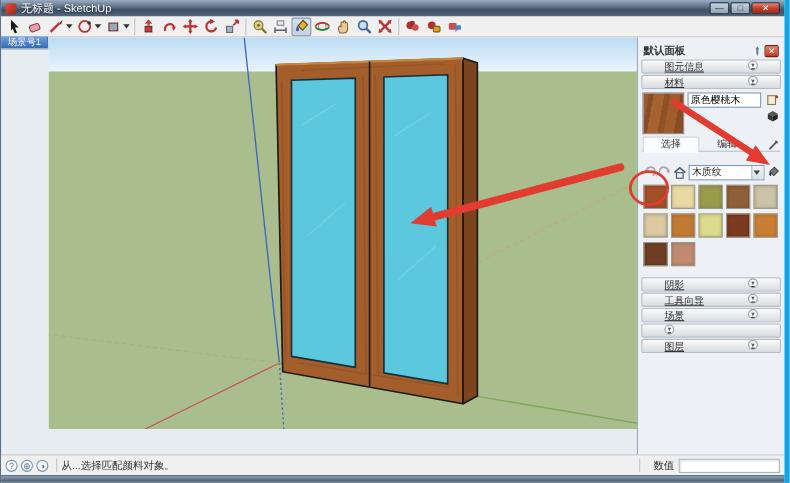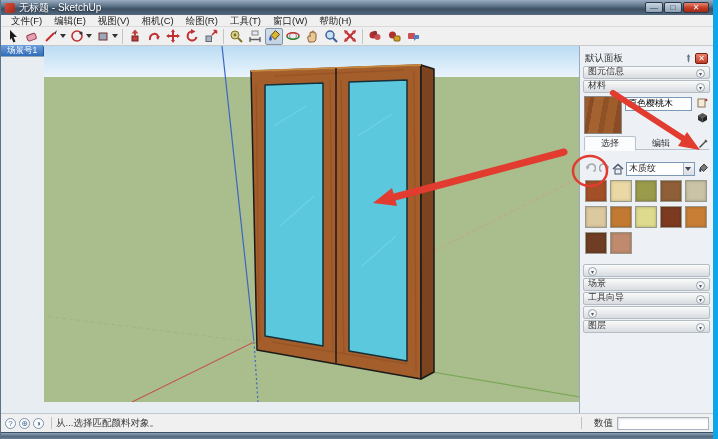--- a/index.html
+++ b/index.html
@@ -38,25 +38,25 @@
   .scene-tab { height:11px; padding:0 6px; background:linear-gradient(#6FA0DC,#2F6CB8); color:#fff; font-size:8.5px; line-height:11px;
                border-right:1px solid #27598F; border-top-right-radius:3px; }
 
   
   .viewport { position:relative; width:578px; height:356px; flex:0 0 auto; overflow:hidden; }
   .viewport svg { display:block; }
 
   
   .panel { width:134px; background:#EDF1F6; border-left:1px solid #9AAABB; padding:5px 3px 0 3px; display:flex; flex-direction:column; gap:1px; position:relative; flex:0 0 auto; }
   .panel-header { height:14px; display:flex; align-items:center; font-size:9.5px; color:#333; padding:0 2px; }
-  .panel-header .ph-label { flex:1; }
+  .panel-header .ph-label { flex:1;font-weight:bold; }
   .pin-icon { width:9px; height:9px; margin-right:2px; }
   .panel-close { width:13px; height:11px; background:linear-gradient(#E8846E,#C03A24); border:1px solid #7A1E10; border-radius:2px; color:#fff; font-size:8px; line-height:9px; text-align:center; font-weight:bold; }
   .section-bar { height:13px; background:linear-gradient(#FAFAFA,#D8DCE0); border:1px solid #B4BCC4; border-radius:2px;
-                 display:flex; align-items:flex-end; padding:0 4px; font-size:9px; color:#333; }
+                 display:flex; align-items:flex-start; padding:0 20px; font-size:9px; color:#333;text-decoration:underline; }
   .section-bar .sb-label { flex:1; white-space:nowrap; overflow:hidden; }
   .sb-toggle { width:9px; height:9px; border:1px solid #98A2AC; border-radius:50%; background:#F4F6F8; font-size:6px; line-height:8px; text-align:center; color:#556; }
 
   .materials-body { background:#EDF1F6; padding:2px 1px 3px 1px; }
   .mat-top { display:flex; gap:3px; }
   .mat-thumb { width:38px; height:38px; border:1px solid #888;
     background:linear-gradient(100deg,#9C5A2E 0 12%,#8A4C24 12% 22%,#A3622F 22% 45%,#8F5126 45% 58%,#A05D2C 58% 80%,#8A4C24 80%); }
   .mat-name { flex:1; }
   .mat-name input { width:100%; height:14px; border:1px solid #7A9AB8; background:#fff; font-size:9px; padding:0 2px; font-family:inherit; }
   .mat-sideicons { display:flex; flex-direction:column; gap:3px; align-items:center; width:14px; }
@@ -93,30 +93,20 @@
   <div class="titlebar">
     <div class="app-logo"></div>
     <div class="title-text">无标题 - SketchUp</div>
     <div class="win-btns">
       <div class="win-btn">—</div>
       <div class="win-btn">□</div>
       <div class="win-btn close">✕</div>
     </div>
   </div>
 
-  <div class="menubar">
-    <span class="menu-item">文件(F)</span>
-    <span class="menu-item">编辑(E)</span>
-    <span class="menu-item">视图(V)</span>
-    <span class="menu-item">相机(C)</span>
-    <span class="menu-item">绘图(R)</span>
-    <span class="menu-item">工具(T)</span>
-    <span class="menu-item">窗口(W)</span>
-    <span class="menu-item">帮助(H)</span>
-  </div>
 
   <div class="toolbar">
     <div class="tbtn">
         <svg width="14" height="14">
           <path d="M4 1 L11 8 L7.5 8 L9.5 12.5 L7.5 13.5 L5.5 9 L4 11 Z" fill="#1A1A1A"></path>
         </svg>
       </div>
     <div class="tbtn">
         <svg width="14" height="14">
           <rect x="2" y="5" width="9" height="6" rx="2" fill="#E8A0B0" stroke="#904050" transform="rotate(-20 7 8)"></rect>
@@ -396,28 +386,29 @@
             <div class="swatch" style="background: rgb(194, 122, 51);"></div>
             <div class="swatch" style="background: rgb(222, 219, 142);"></div>
             <div class="swatch" style="background: rgb(124, 58, 32);"></div>
             <div class="swatch" style="background: rgb(201, 126, 53);"></div>
             <div class="swatch" style="background: rgb(110, 61, 36);"></div>
             <div class="swatch" style="background: rgb(192, 138, 110);"></div>
           </div>
       </div>
 
       <div class="section-bar">
+        <span class="sb-label">阴影</span>
+        <span class="sb-toggle">▾</span>
+      </div>
+      <div class="section-bar">
+        <span class="sb-label">工具向导</span>
         <span class="sb-toggle">▾</span>
       </div>
       <div class="section-bar">
         <span class="sb-label">场景</span>
-        <span class="sb-toggle">▾</span>
-      </div>
-      <div class="section-bar">
-        <span class="sb-label">工具向导</span>
         <span class="sb-toggle">▾</span>
       </div>
       <div class="section-bar">
         <span class="sb-toggle">▾</span>
       </div>
       <div class="section-bar">
         <span class="sb-label">图层</span>
         <span class="sb-toggle">▾</span>
       </div>
     </div>

